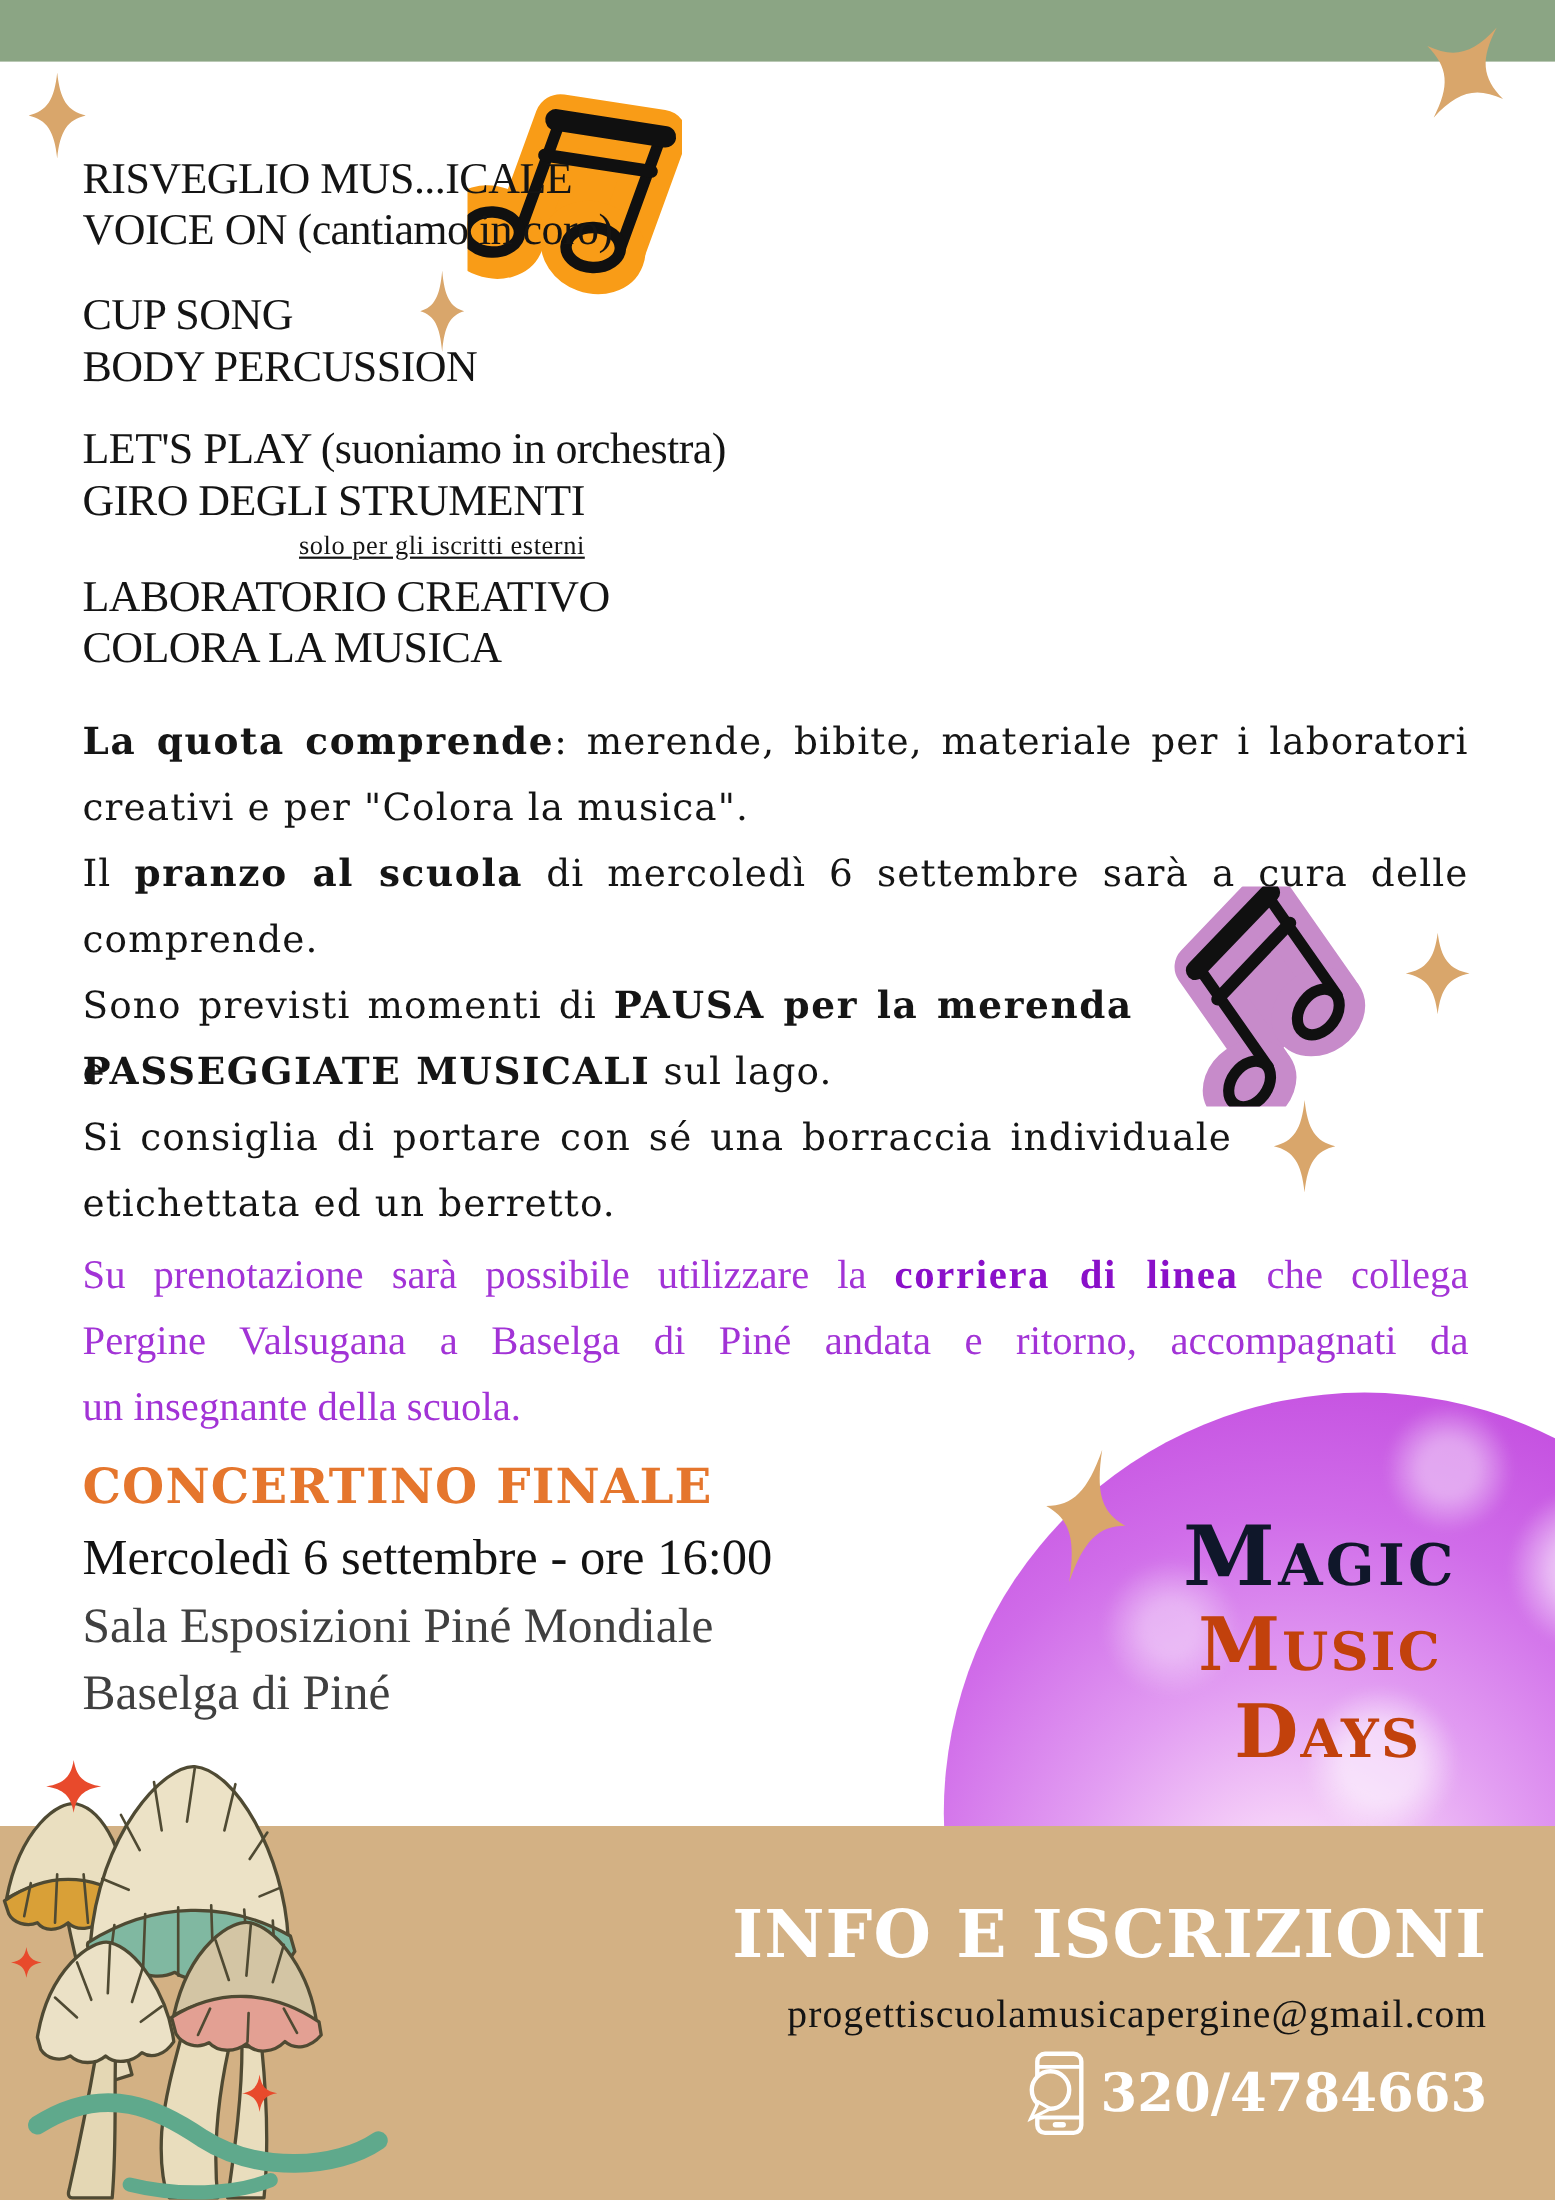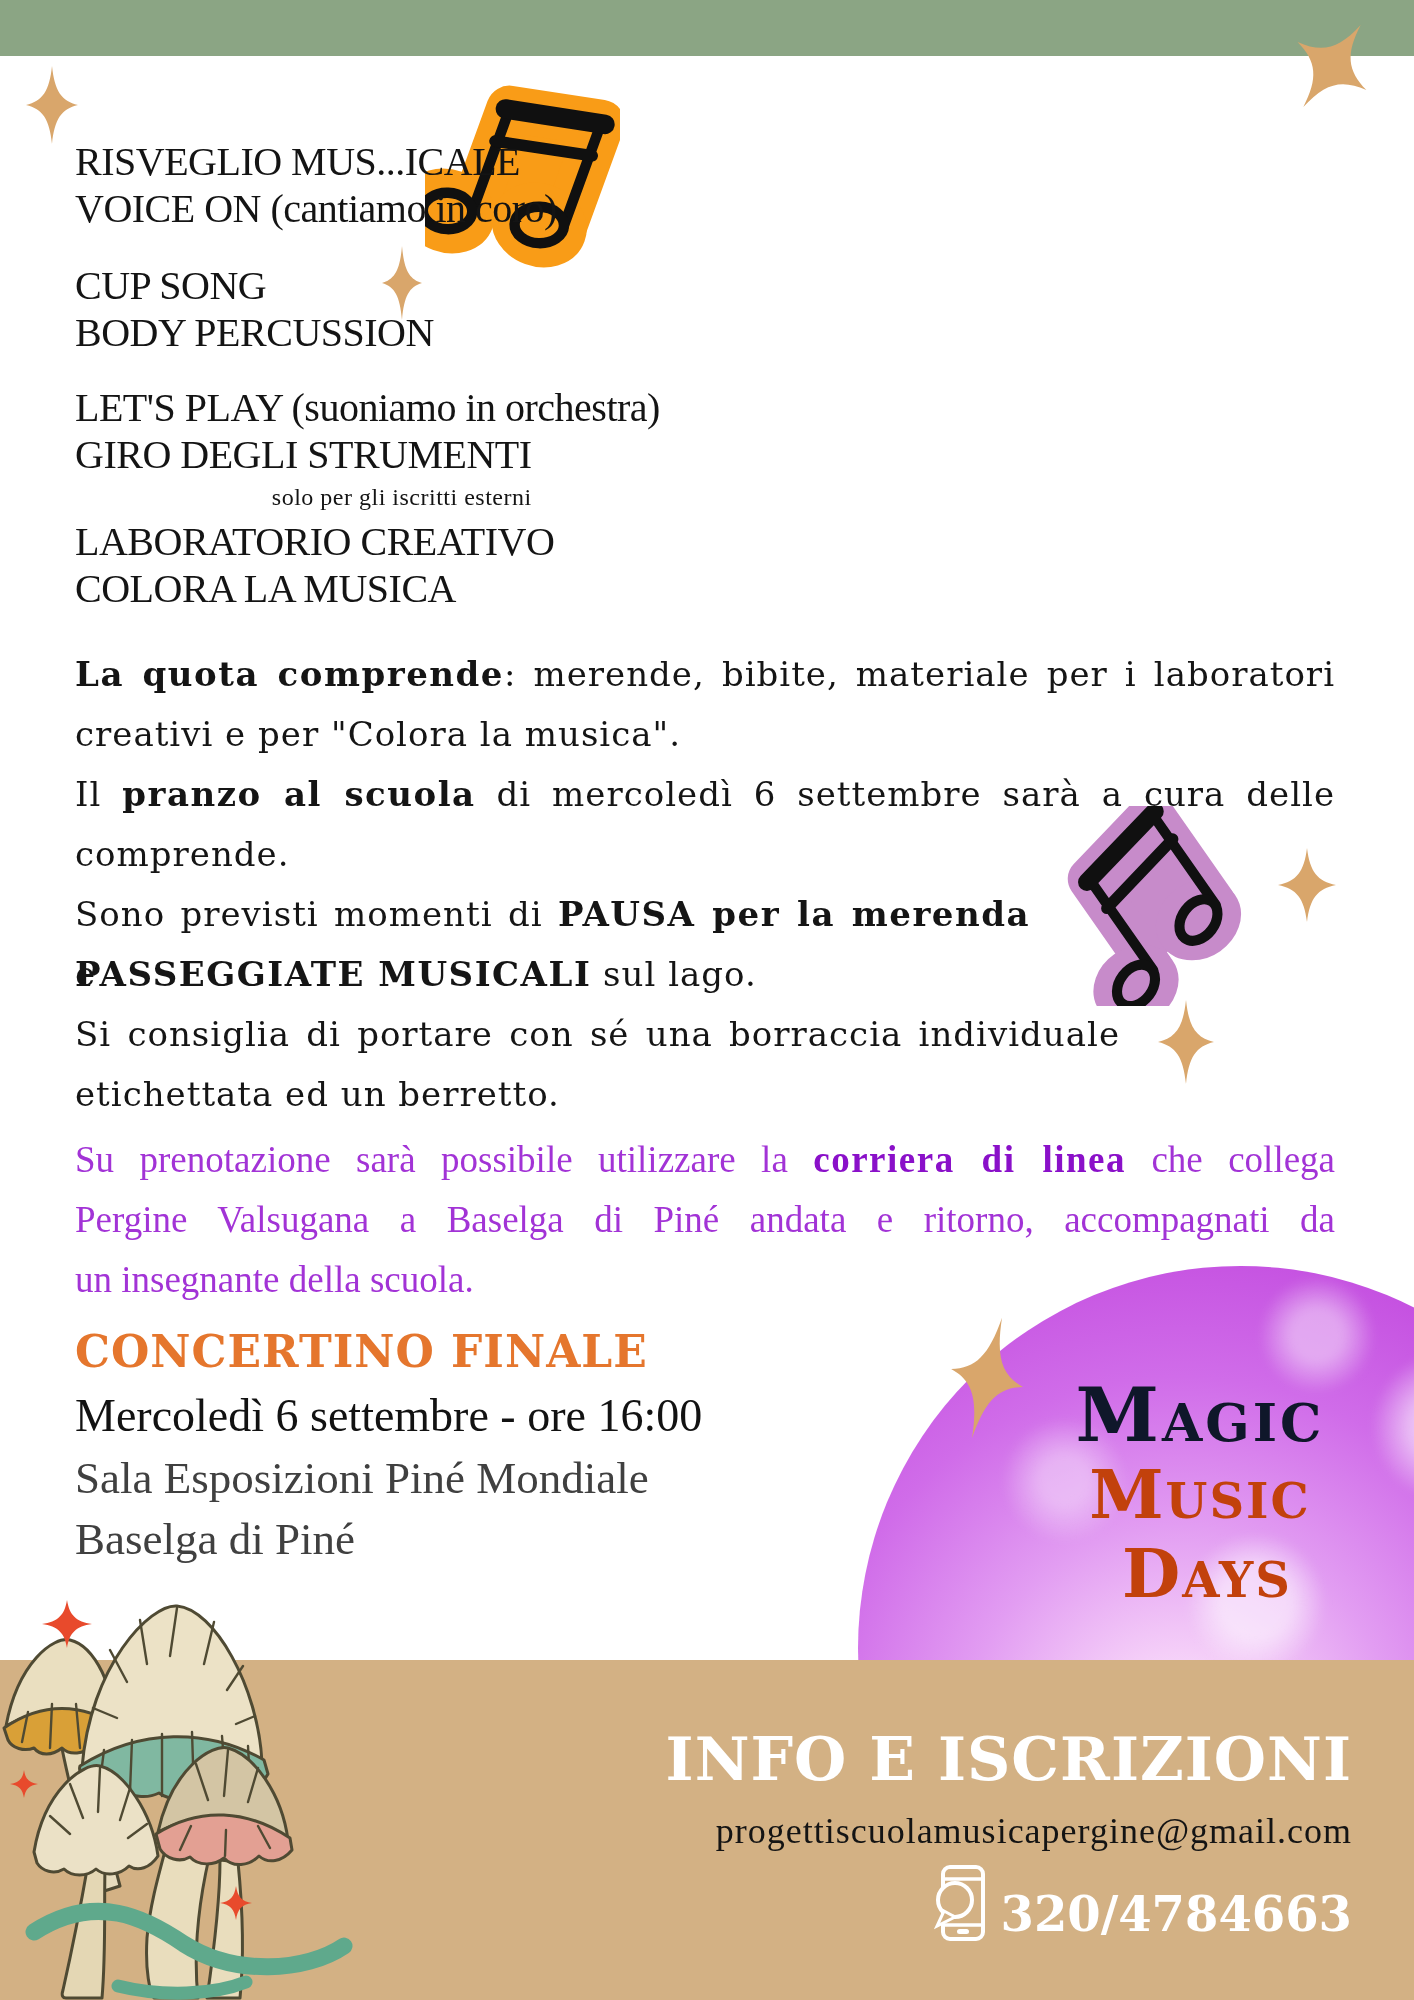--- a/index.html
+++ b/index.html
@@ -8,21 +8,21 @@
   .topbar{position:absolute;left:0;top:0;width:100%;height:56px;background:#8ba584;}
 
   
   .sparkle{position:absolute;}
 
   
   .act-row{position:absolute;left:75px;width:1260px;display:flex;justify-content:space-between;
            align-items:flex-start;font-size:40px;color:#141414;letter-spacing:-0.5px;flex-direction:column;}
   .act-left{text-align:left;white-space:nowrap;}
   .act-right{text-align:right;white-space:nowrap;}
-  .act-note{font-size:24px;letter-spacing:0.5px;margin-top:6px;}
+  .act-note{font-size:24px;letter-spacing:0.5px;margin-top:6px;text-decoration:underline;}
 
   
   .bodytext{position:absolute;left:75px;top:644px;width:1260px;font-family:"DejaVu Serif",serif;
             font-size:34px;color:#151515;letter-spacing:1px;}
   .bl{height:60px;line-height:60px;}
   .just{text-align:justify;text-align-last:justify;}
   .bl b{font-weight:bold;letter-spacing:1.5px;}
 
   
   .transport{position:absolute;left:75px;top:1130px;width:1260px;font-size:37px;line-height:60px;
@@ -55,21 +55,21 @@
   .logo-sub .logo-word::first-letter{font-size:1.4em;}
   .logo-sub .logo-word + .logo-word{margin-left:14px;}
 
   
   .bottombar{position:absolute;left:0;top:1660px;width:1414px;height:340px;background:#d3b184;z-index:2;}
   .mushrooms{position:absolute;left:0;top:1598px;width:430px;height:402px;z-index:4;}
 
   .contact{position:absolute;right:62px;top:1724px;text-align:right;color:#ffffff;z-index:5;}
   .contact-title{font-family:"DejaVu Serif",serif;font-weight:bold;font-size:60px;letter-spacing:1px;}
   .contact-email{font-size:36px;color:#141414;margin-top:16px;letter-spacing:1px;}
-  .contact-phone{margin-top:12px;display:flex;justify-content:flex-end;align-items:flex-end;gap:14px;
+  .contact-phone{margin-top:12px;display:flex;justify-content:flex-end;align-items:center;gap:14px;
                  font-family:"DejaVu Serif",serif;font-weight:bold;font-size:48px;}
 
   .note-svg{position:absolute;}
 </style>
 </head>
 <body>
 
 <svg width="0" height="0" style="position:absolute">
   <defs>
     <path id="sparkle" d="M50 0 C55 32 68 45 100 50 C68 55 55 68 50 100 C45 68 32 55 0 50 C32 45 45 32 50 0 Z"></path>

